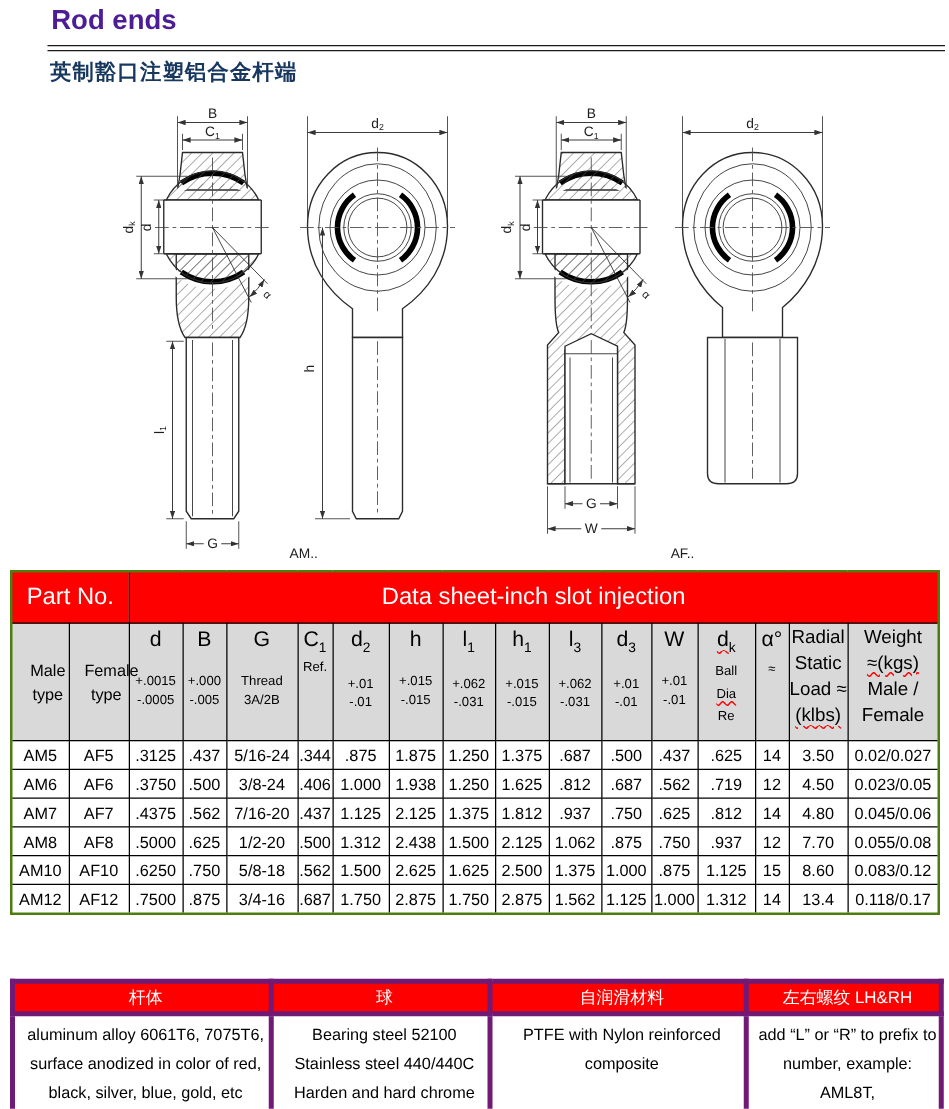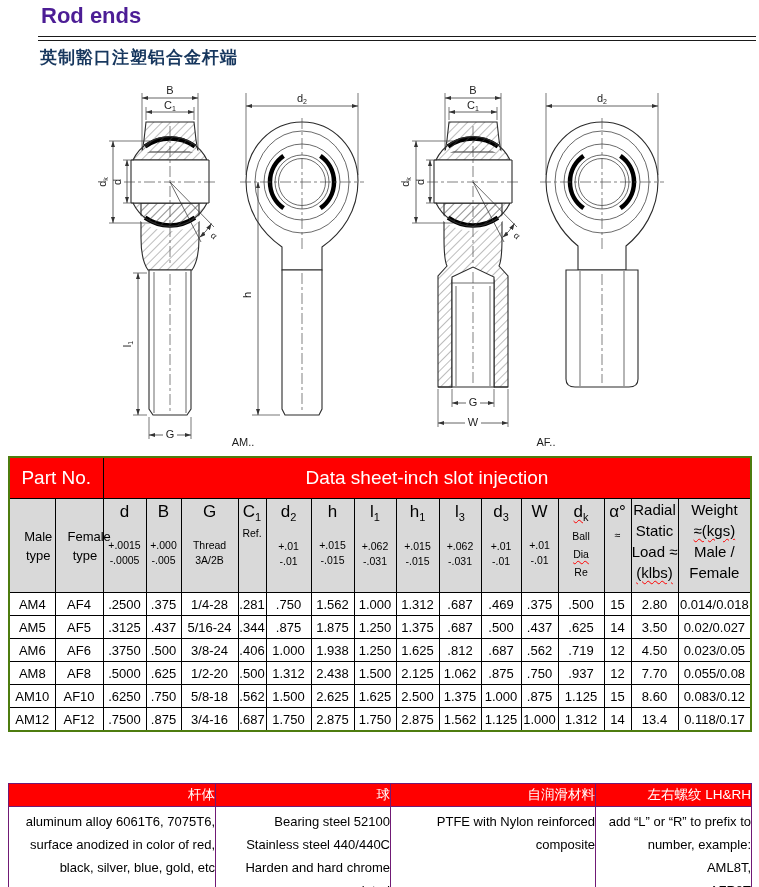--- a/index.html
+++ b/index.html
@@ -39,21 +39,21 @@
   .tol{font-size:10.5px;line-height:15px;margin-top:16px;}
   .tol.top{margin-top:3px;}
   .tol.tight{margin-top:4px;line-height:18px;}
   .lines4{font-size:15px;line-height:21px;margin-top:0;}
   tbody.spec-body td{height:22px;font-size:13px;}
   td.wt{font-size:11px;}
   .sq{text-decoration:underline wavy #ff0000;text-decoration-thickness:1px;text-underline-offset:2px;}
 
   table.materials{position:absolute;left:8px;top:783px;width:743px;border-collapse:collapse;
                   table-layout:fixed;border:1px solid #000;}
-  table.materials th,table.materials td{border:1px solid #701a75;padding:0 0 0 6px;text-align:right;}
+  table.materials th,table.materials td{border:4px solid #701a75;padding:0 0 0 6px;text-align:center;}
   table.materials th{height:22px;font-size:13.5px;font-weight:normal;}
   table.materials td{height:70px;vertical-align:top;font-size:13px;line-height:23px;padding-top:3px;}
 </style>
 </head>
 <body>
 
 <div class="page-title">Rod ends</div>
 <div class="double-rule"></div>
 <div class="page-subtitle">英制豁口注塑铝合金杆端</div>
 
@@ -371,39 +371,20 @@
             <div>Weight</div>
             <div class="sq">≈(kgs)</div>
             <div>Male /</div>
             <div>Female</div>
           </div>
         </th>
       </tr>
   </thead>
   <tbody class="spec-body" id="spec-body">
       <tr>
-        <td>AM4</td>
-        <td>AF4</td>
-        <td>.2500</td>
-        <td>.375</td>
-        <td>1/4-28</td>
-        <td>.281</td>
-        <td>.750</td>
-        <td>1.562</td>
-        <td>1.000</td>
-        <td>1.312</td>
-        <td>.687</td>
-        <td>.469</td>
-        <td>.375</td>
-        <td>.500</td>
-        <td>15</td>
-        <td>2.80</td>
-        <td class="wt">0.014/0.018</td>
-      </tr>
-      <tr>
         <td>AM5</td>
         <td>AF5</td>
         <td>.3125</td>
         <td>.437</td>
         <td>5/16-24</td>
         <td>.344</td>
         <td>.875</td>
         <td>1.875</td>
         <td>1.250</td>
         <td>1.375</td>
@@ -426,20 +407,39 @@
         <td>1.938</td>
         <td>1.250</td>
         <td>1.625</td>
         <td>.812</td>
         <td>.687</td>
         <td>.562</td>
         <td>.719</td>
         <td>12</td>
         <td>4.50</td>
         <td class="wt">0.023/0.05</td>
+      </tr>
+      <tr>
+        <td>AM7</td>
+        <td>AF7</td>
+        <td>.4375</td>
+        <td>.562</td>
+        <td>7/16-20</td>
+        <td>.437</td>
+        <td>1.125</td>
+        <td>2.125</td>
+        <td>1.375</td>
+        <td>1.812</td>
+        <td>.937</td>
+        <td>.750</td>
+        <td>.625</td>
+        <td>.812</td>
+        <td>14</td>
+        <td>4.80</td>
+        <td class="wt">0.045/0.06</td>
       </tr>
       <tr>
         <td>AM8</td>
         <td>AF8</td>
         <td>.5000</td>
         <td>.625</td>
         <td>1/2-20</td>
         <td>.500</td>
         <td>1.312</td>
         <td>2.438</td>

